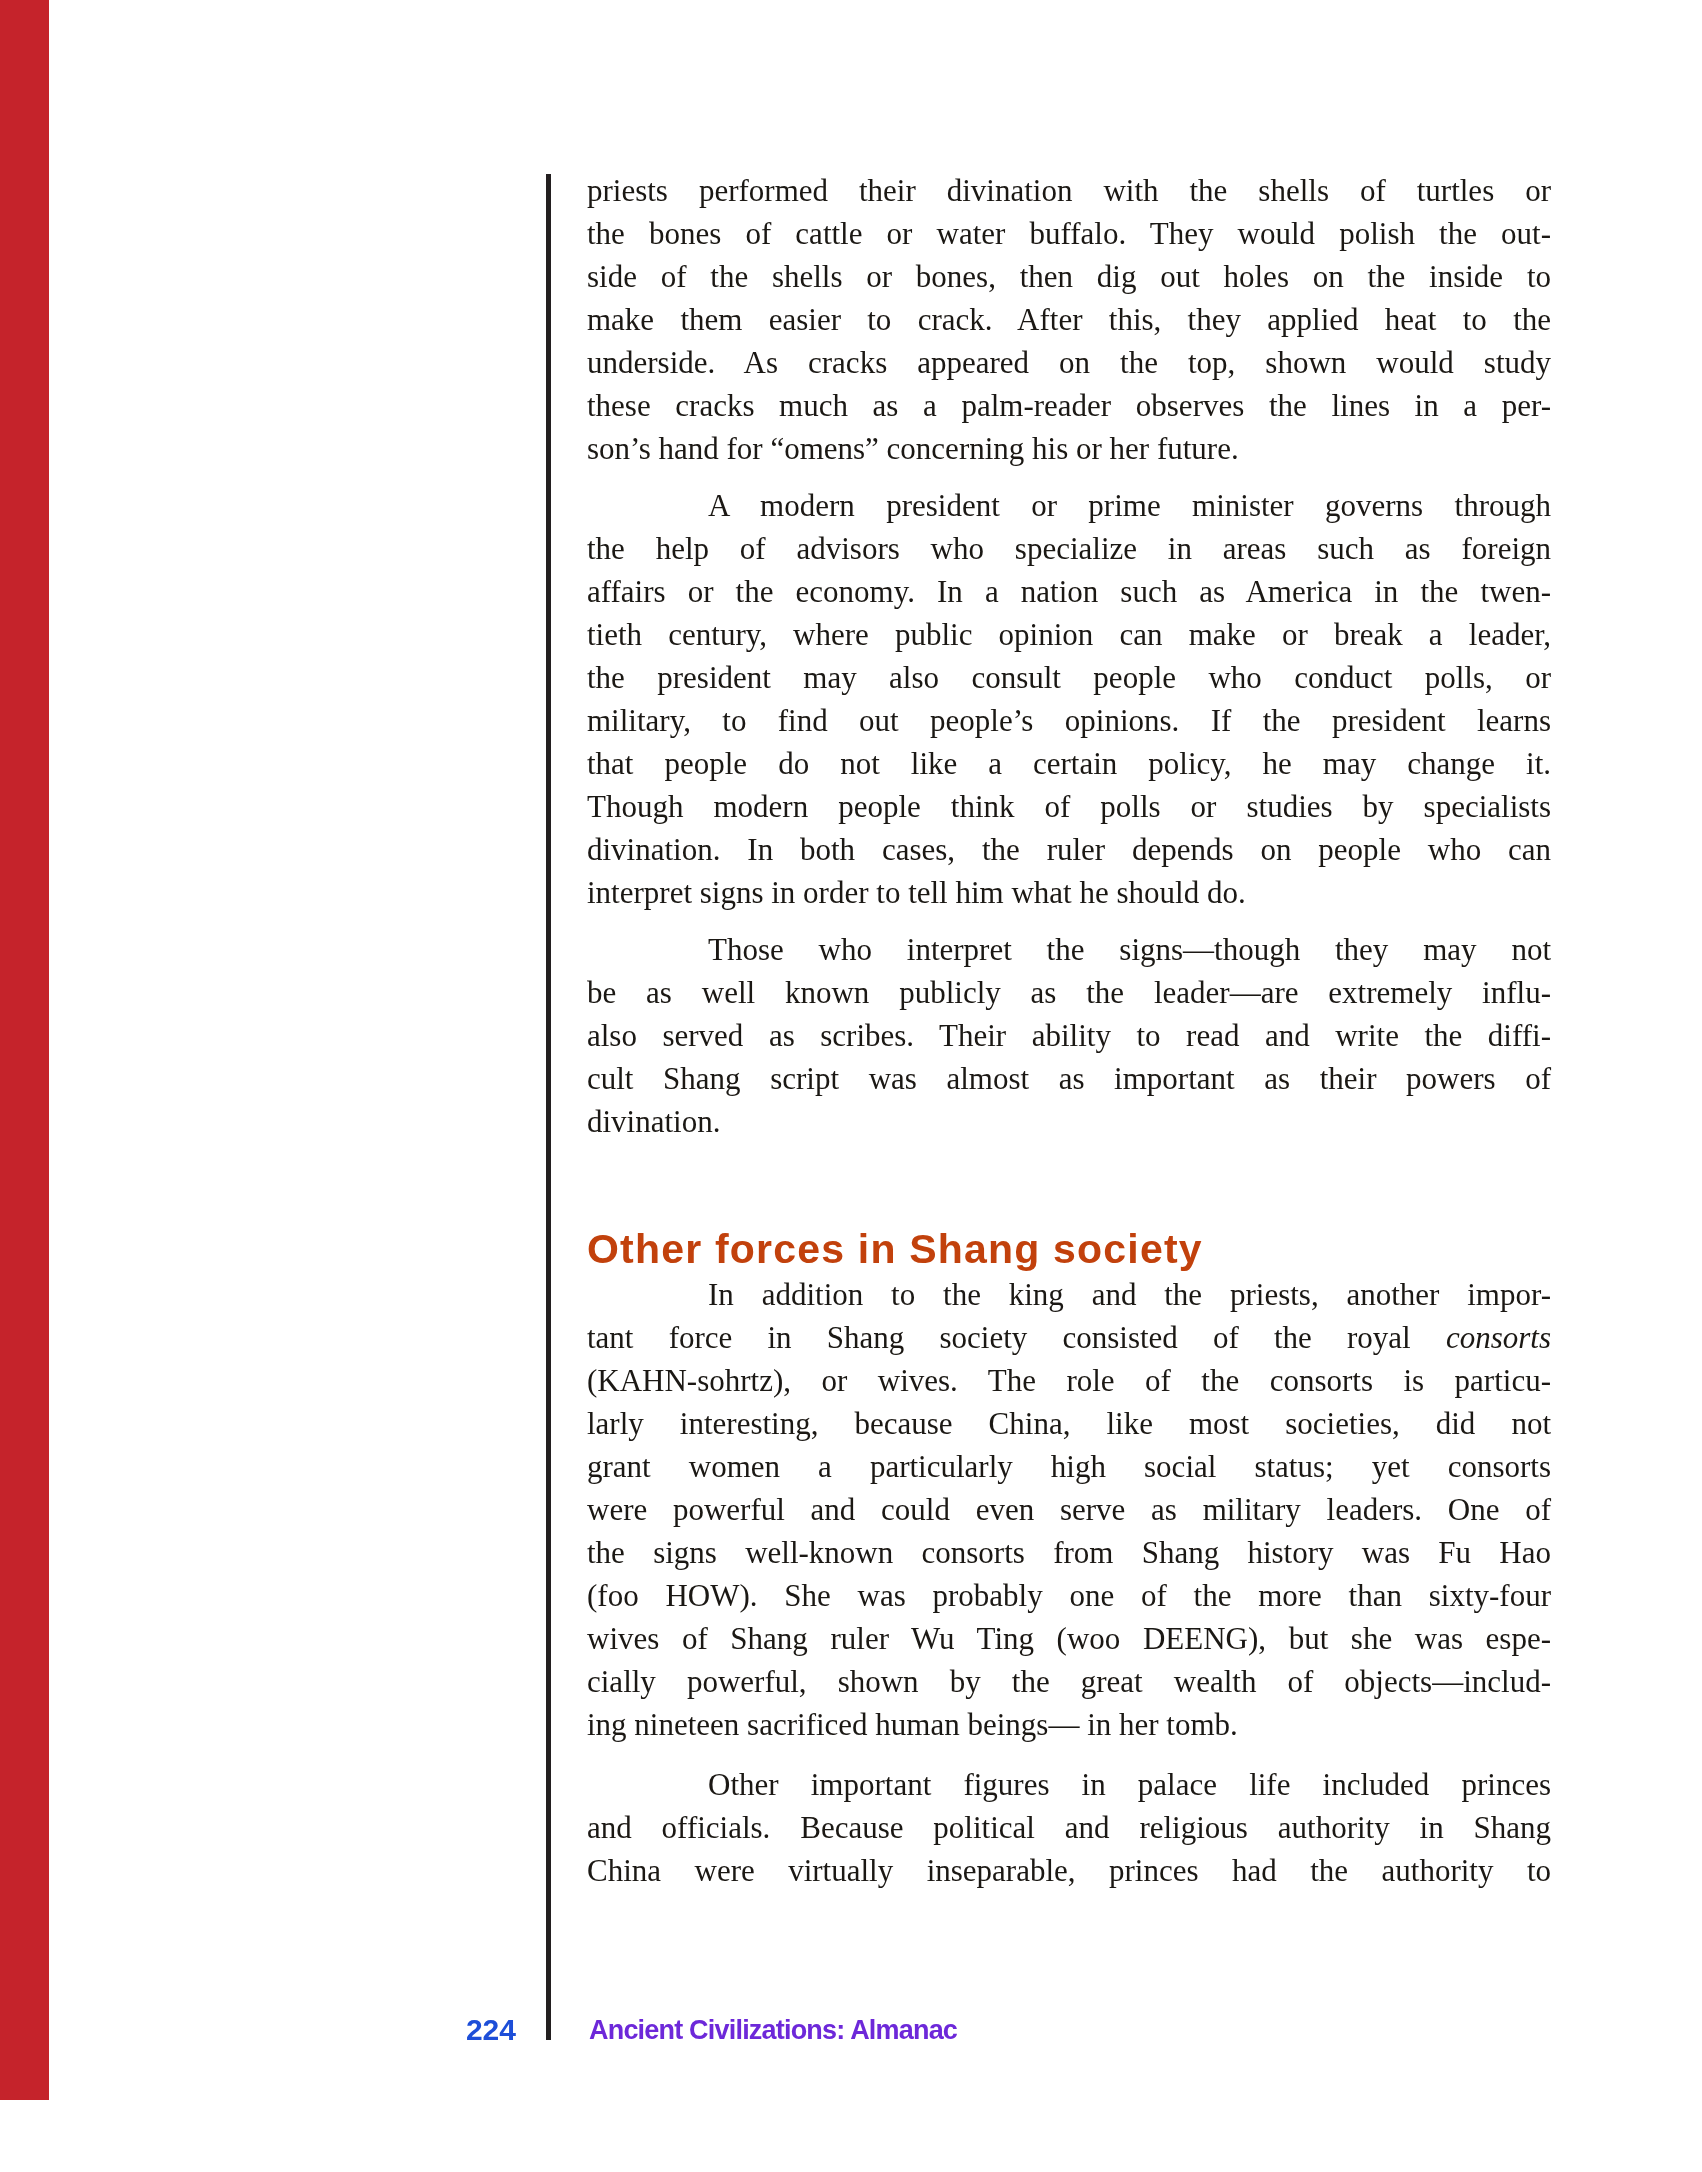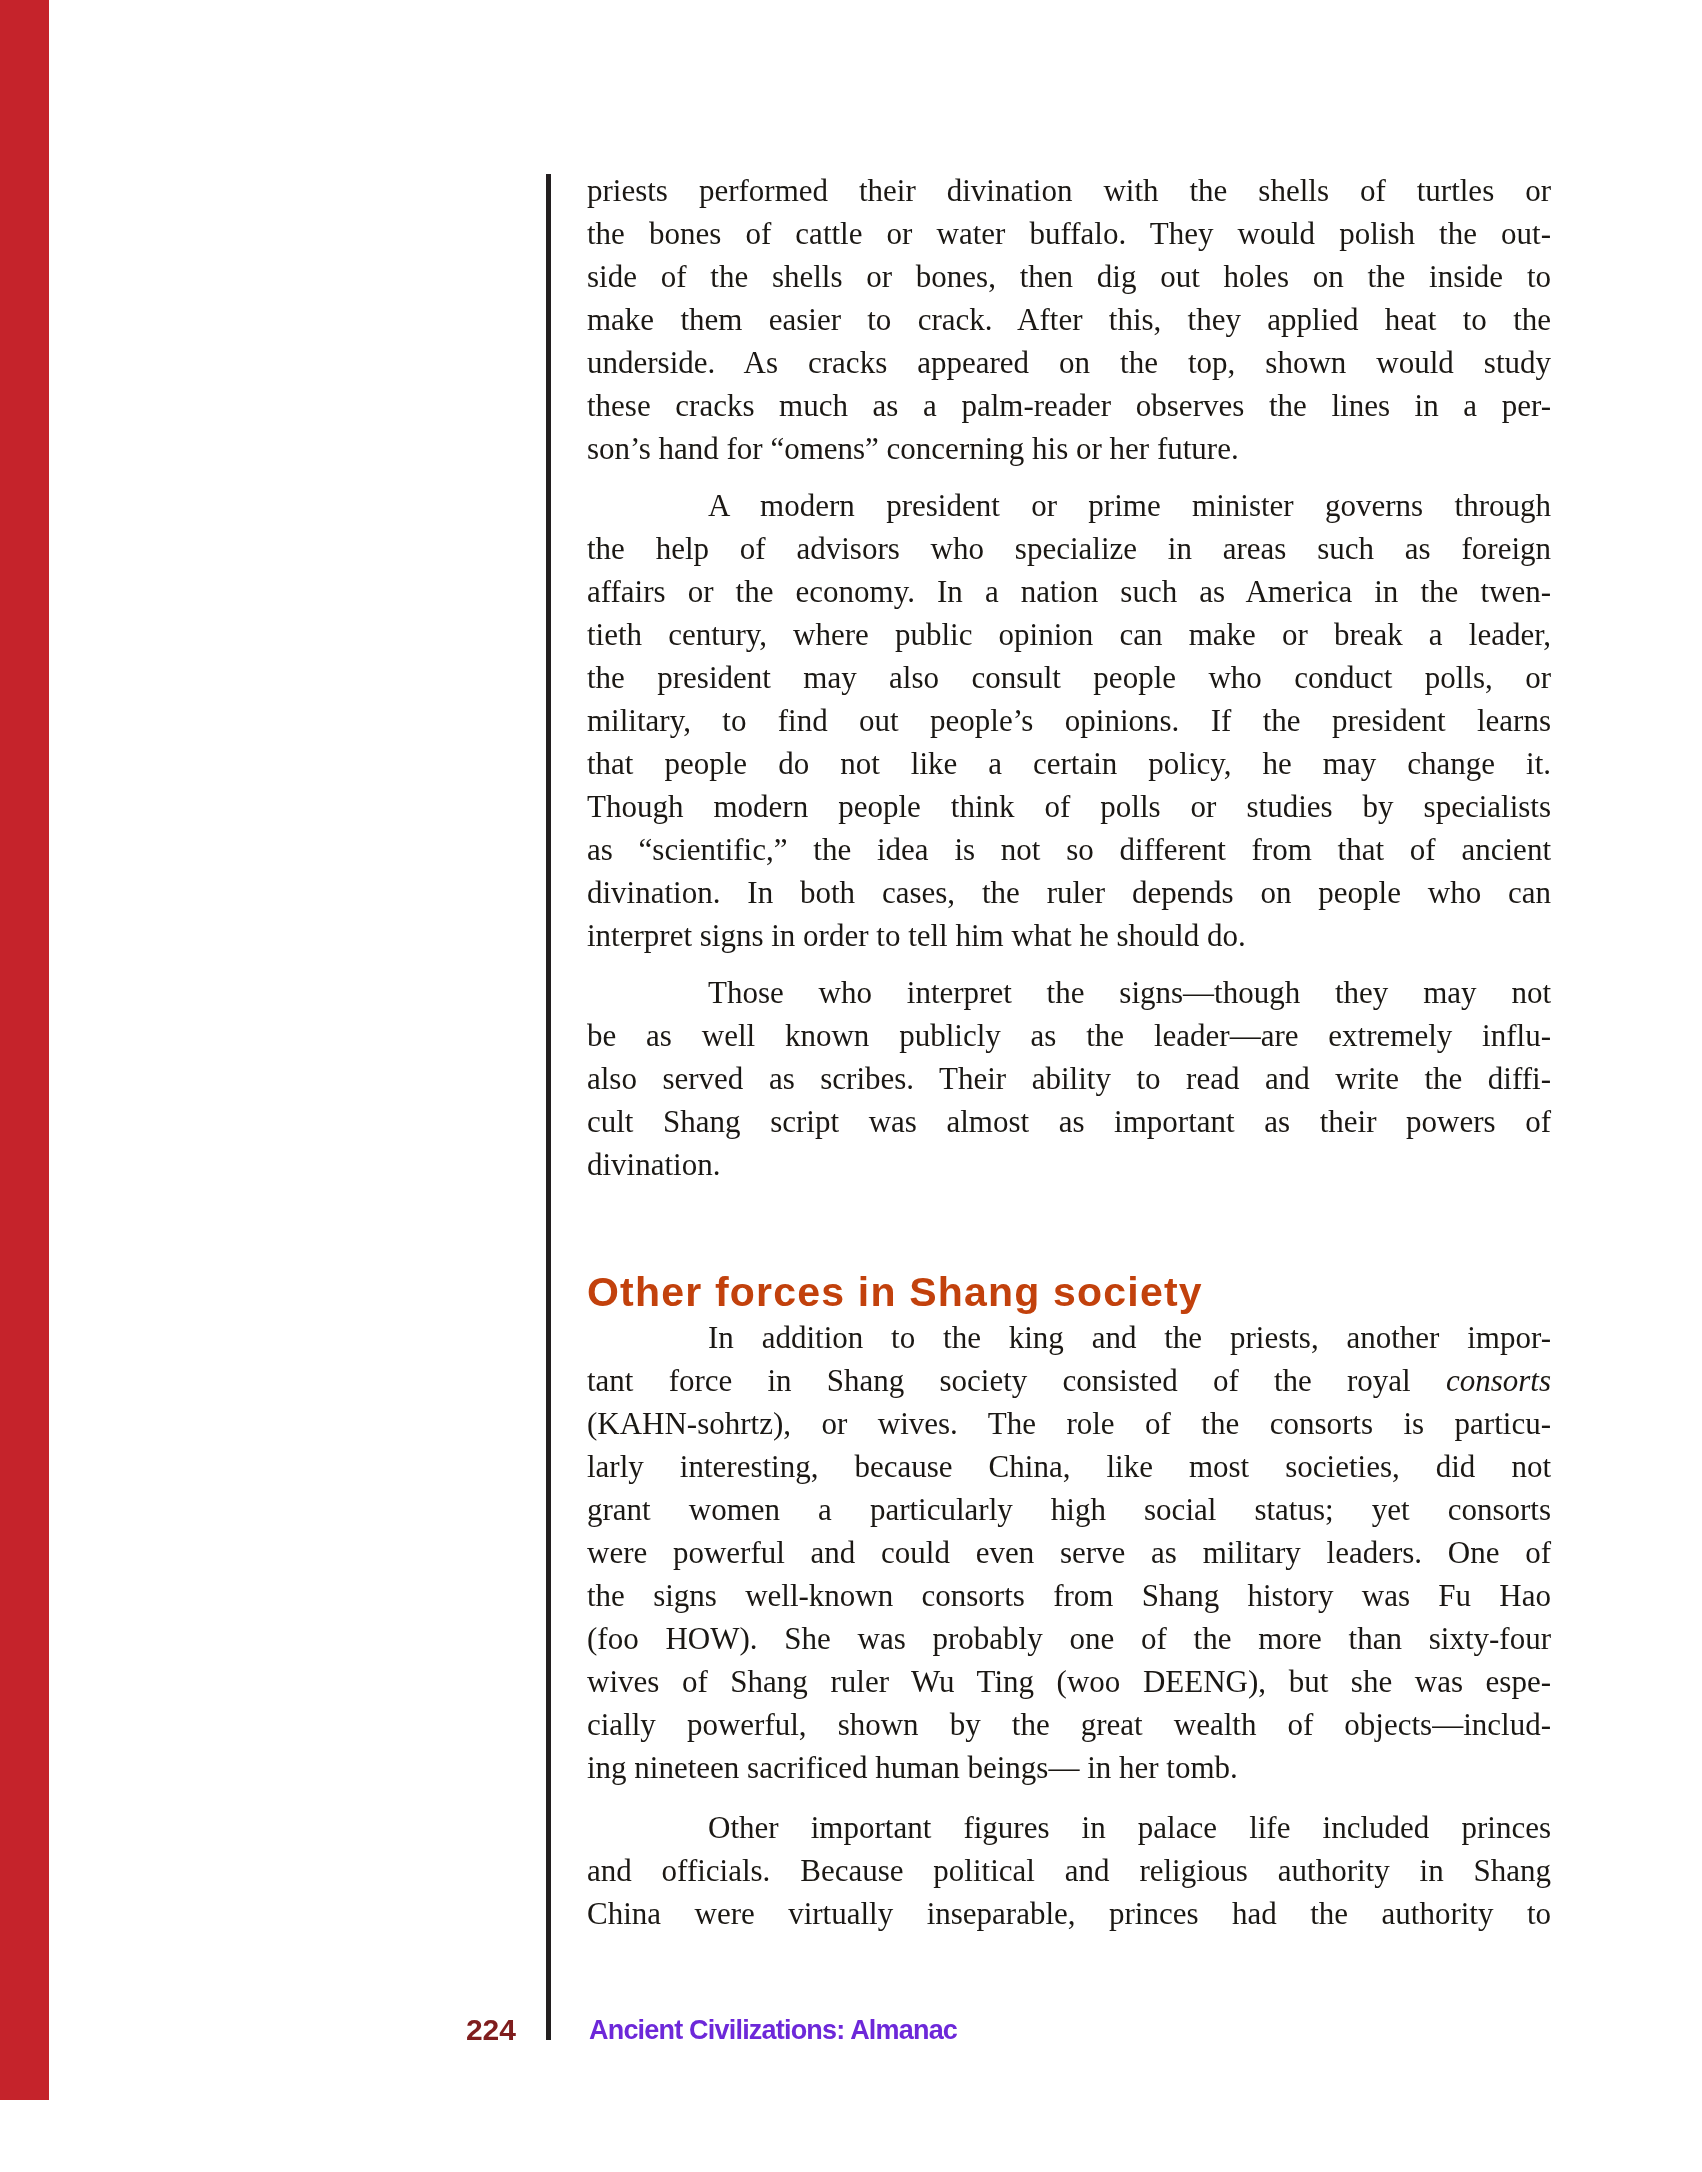--- a/index.html
+++ b/index.html
@@ -50,21 +50,21 @@
   .group2 .para:first-child { margin-bottom: 17px; }
   .page-number {
     position: absolute;
     left: 406px; top: 2015px;
     width: 110px;
     text-align: right;
     font-family: "Liberation Sans", sans-serif;
     font-weight: bold;
     font-size: 30px;
     line-height: 30px;
-    color: #7f1d1d;
+    color: #1d4ed8;
   }
   .book-title {
     position: absolute;
     left: 589px; top: 2017px;
     font-family: "Liberation Sans", sans-serif;
     font-weight: bold;
     font-size: 27px;
     line-height: 27px;
     letter-spacing: -0.8px;
     color: #6d28d9;
@@ -90,21 +90,20 @@
         </div>
         <div class="para indent">
           <div class="jline">A modern president or prime minister governs through</div>
           <div class="jline">the help of advisors who specialize in areas such as foreign</div>
           <div class="jline">affairs or the economy. In a nation such as America in the twen-</div>
           <div class="jline">tieth century, where public opinion can make or break a leader,</div>
           <div class="jline">the president may also consult people who conduct polls, or</div>
           <div class="jline">military, to find out people’s opinions. If the president learns</div>
           <div class="jline">that people do not like a certain policy, he may change it.</div>
           <div class="jline">Though modern people think of polls or studies by specialists</div>
-          <div class="jline">as “scientific,” the idea is not so different from that of ancient</div>
           <div class="jline">divination. In both cases, the ruler depends on people who can</div>
           <div class="jline last">interpret signs in order to tell him what he should do.</div>
         </div>
         <div class="para indent">
           <div class="jline">Those who interpret the signs—though they may not</div>
           <div class="jline">be as well known publicly as the leader—are extremely influ-</div>
           <div class="jline">also served as scribes. Their ability to read and write the diffi-</div>
           <div class="jline">cult Shang script was almost as important as their powers of</div>
           <div class="jline last">divination.</div>
         </div>

